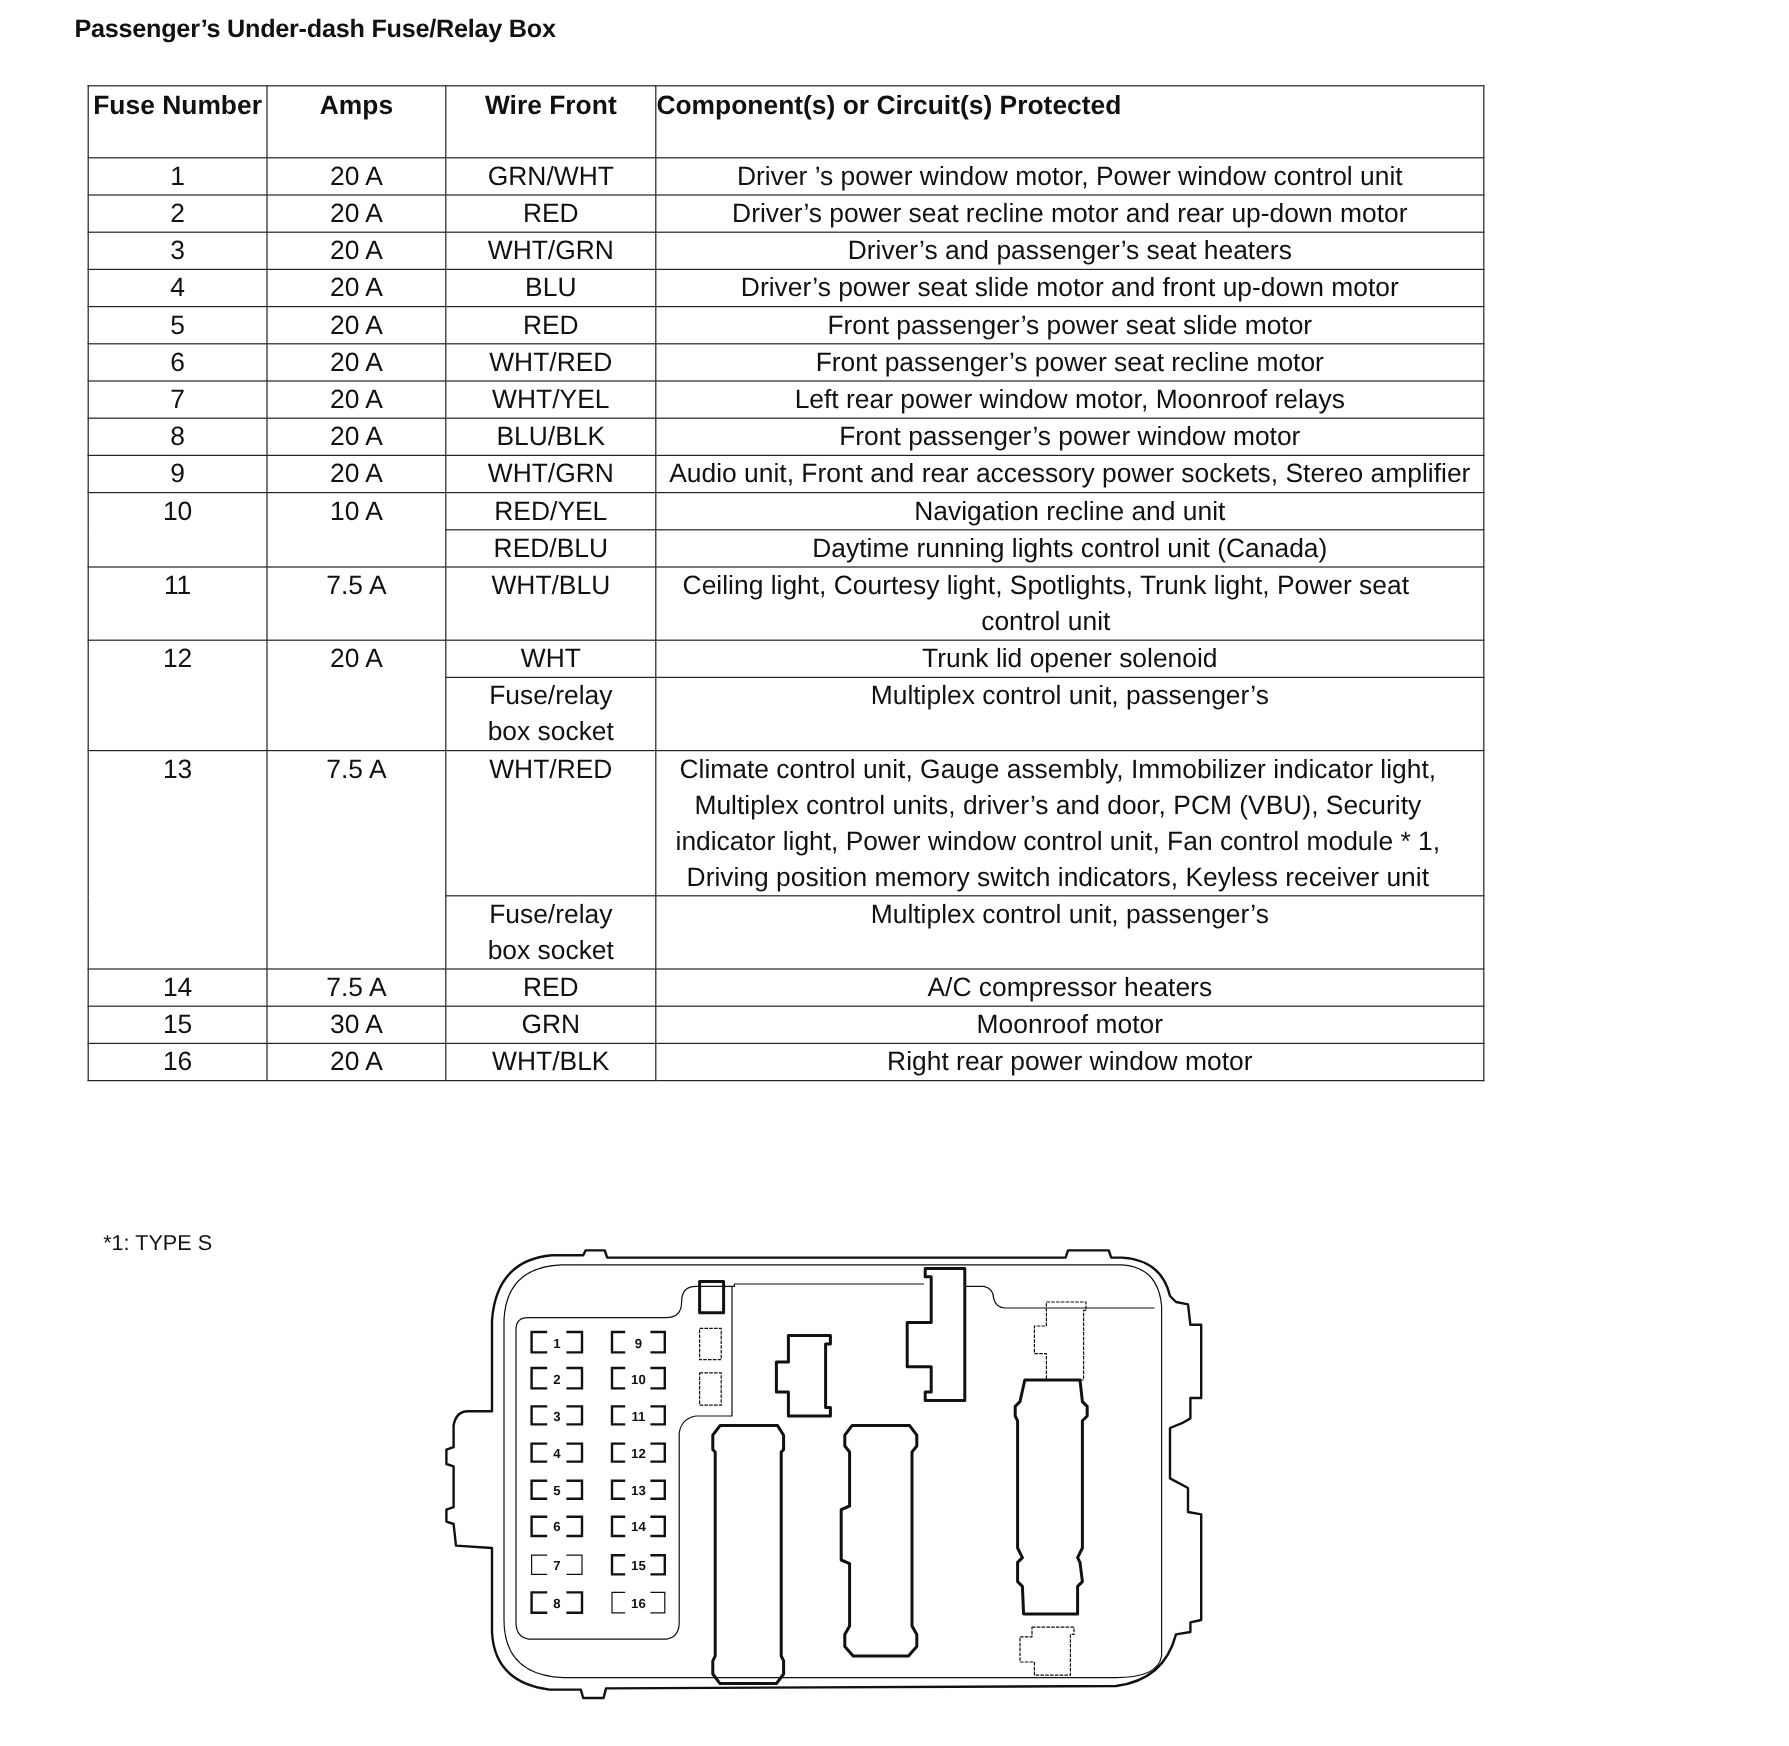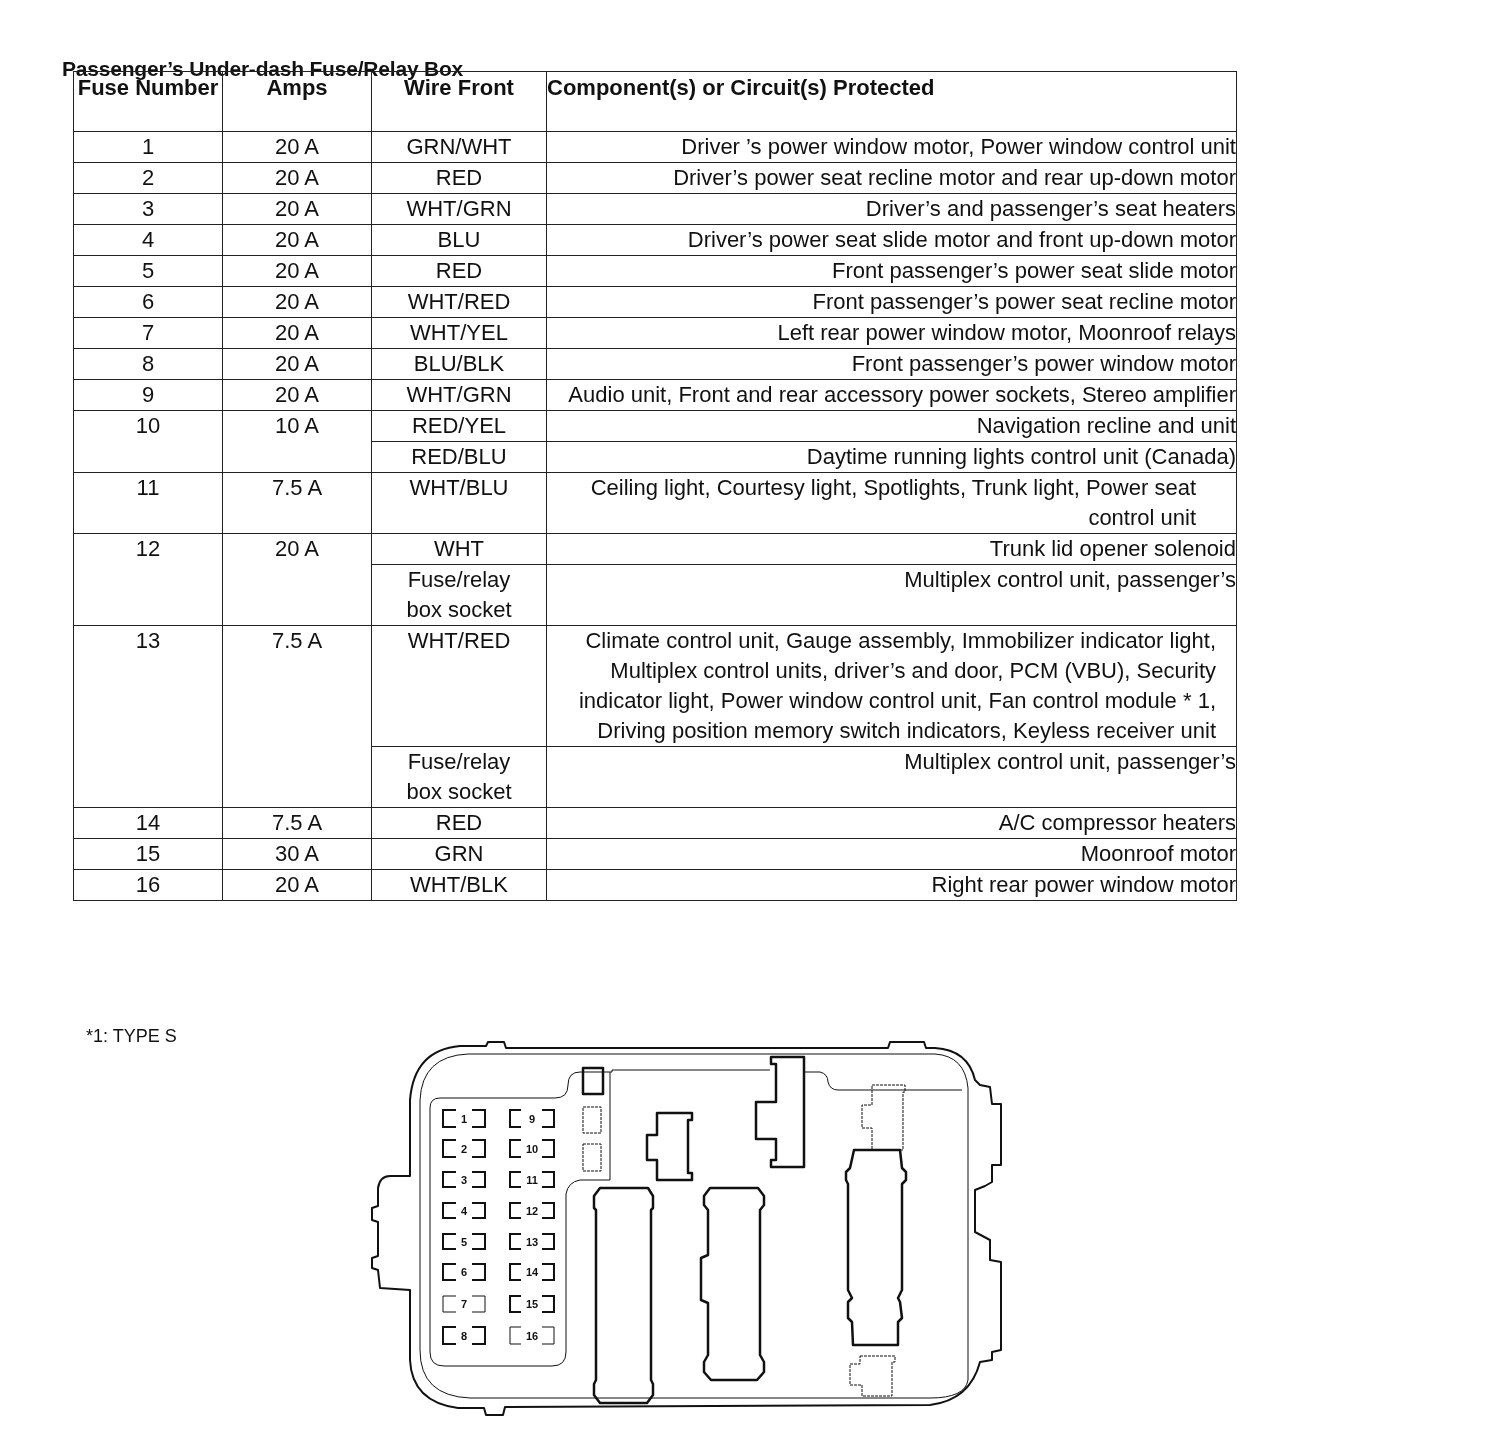--- a/index.html
+++ b/index.html
@@ -2,39 +2,39 @@
 <html><head>
 <meta charset="utf-8">
 <style>
   html, body { margin: 0; padding: 0; background: #ffffff; }
   body {
     width: 1491px; height: 1455px; position: relative; overflow: hidden;
     font-family: "Liberation Sans", "DejaVu Sans", sans-serif; color: #111;
   }
   .title {
     position: absolute; left: 62px; top: 13px;
-    font-size: 21px; font-weight: bold; letter-spacing: -0.2px; margin-top: 44px;
+    font-size: 21px; font-weight: bold; letter-spacing: -0.2px;
   }
   table.fuse {
     position: absolute; left: 73px; top: 71px; width: 1164px;
     border-collapse: collapse; table-layout: fixed;
     font-size: 22px;
   }
   table.fuse td, table.fuse th {
     border: 1.5px solid #222; padding: 0; vertical-align: top;
     line-height: 30px;
   }
   table.fuse th {
     font-weight: bold; font-size: 22px; height: 58px; line-height: 29px;
     padding-top: 1px;
   }
   table.fuse th.comp { text-align: left; }
   col.c1 { width: 149px; } col.c2 { width: 149px; } col.c3 { width: 175px; } col.c4 { width: auto; }
   td.num, td.amp, td.wire { text-align: center; }
-  td.comp { text-align: right; padding-left: 13px; padding-right: 8px; }
+  td.comp { text-align: center; padding-left: 13px; padding-right: 8px; }
   .footnote {
     position: absolute; left: 86px; top: 1026px;
     font-size: 18px; font-weight: normal;
   }
   .diagram { position: absolute; left: 368px; top: 1040px; width: 640px; height: 380px; }
   .fuse-label { font-family: "Liberation Sans", sans-serif; font-size: 11px; font-weight: bold; }
 </style>
 </head>
 <body>
 

